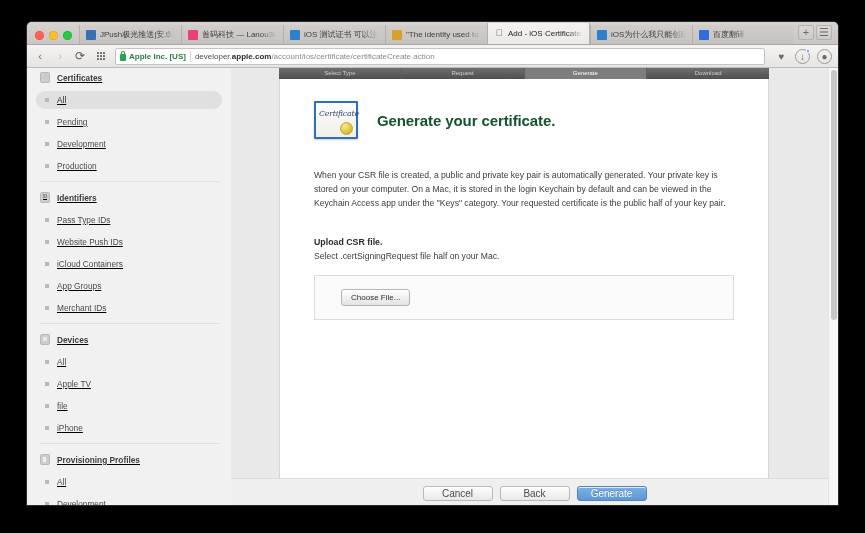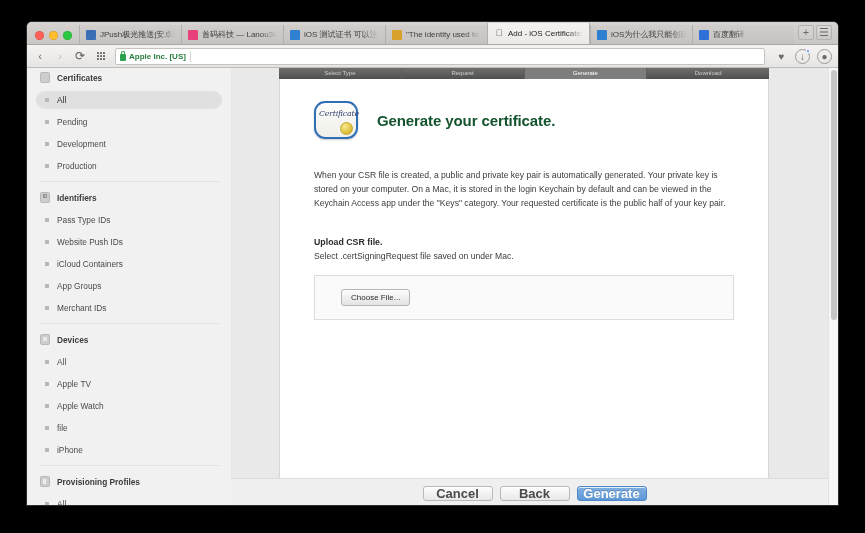--- a/index.html
+++ b/index.html
@@ -131,21 +131,21 @@
     position:relative;height:439px;background:#fff;overflow:hidden;
   }
   .pagebg{position:absolute;inset:0;background:#fff;}
   .sidebar{
     position:absolute;left:0;top:0;width:204px;bottom:0;
     background:#f1f1f1;
     border-right:1px solid #dcdcdc;
     padding-top:0px;
     overflow:hidden;
   }
-  .navgroup{padding:0;}
+  .navgroup{padding:0;text-decoration:underline;}
   .grouphdr{
     display:flex;align-items:center;gap:7px;
     padding:4px 0 4px 13px;
     font-size:8.3px;font-weight:bold;color:#3c3c3c;
   }
   .gicon{
     width:10px;height:11px;flex:0 0 10px;
     background:#cdcdcd;border:1px solid #b8b8b8;border-radius:1.5px;
     box-sizing:border-box;position:relative;
     font-size:4.5px;color:#777;display:flex;align-items:center;justify-content:center;
@@ -198,21 +198,21 @@
     background:#fff;
     border-left:1px solid #d7d7d7;border-right:1px solid #d7d7d7;
     box-sizing:border-box;
   }
   .cardinner{padding:22px 34px 0 34px;}
   .cardhead{display:flex;align-items:center;gap:19px;margin-bottom:30px;}
   .certicon{
     width:44px;height:38px;flex:0 0 44px;
     border:2.5px solid #2f6fb5;
     background:linear-gradient(#fdfdfb,#f0efe9);
-    border-radius:11px;
+    border-radius:1px;
     position:relative;
     box-sizing:border-box;
     box-shadow:0 1px 2px rgba(0,0,0,.2);
   }
   .certicon .script{
     position:absolute;left:3px;top:6px;right:3px;
     font-family:"DejaVu Serif", serif;
     font-style:italic;font-size:8px;color:#3a4a74;
     text-align:center;letter-spacing:-.3px;
     transform:scaleY(.9);
@@ -250,21 +250,21 @@
     border-left:1px solid #c2c2c2;border-right:1px solid #c2c2c2;
     box-sizing:border-box;
   }
   .footerbar{
     position:absolute;left:0;right:0;bottom:0;height:28px;
     background:#efefef;
     border-top:1px solid #dcdcdc;
     display:flex;align-items:center;justify-content:center;gap:7px;
   }
   .btn{
-    font-size:13px;font-weight:bold;color:#4a4a4a;
+    font-size:10px;font-weight:normal;color:#4a4a4a;
     width:70px;height:15px;line-height:13px;text-align:center;
     background:linear-gradient(#fdfdfd,#e8e8e8);
     border:1px solid #b9b9b9;border-radius:3px;
     box-sizing:border-box;
     box-shadow:0 1px 0 rgba(255,255,255,.8) inset;
   }
   .btn.primary{
     color:#fff;
     background:linear-gradient(#7fb0e2,#5f97d6);
     border:1px solid #4e85c4;
@@ -344,20 +344,21 @@
             <i></i>
             <i></i>
         </span>
       </div>
       <div class="omnibox">
         <span class="lockwrap">
           <span class="lock"></span>
           <span class="orgname">Apple Inc. [US]</span>
         </span>
         <span class="urlsep"></span>
+        <span class="url"><span class="host">developer.</span><b>apple.com</b><span>/account/ios/certificate/certificateCreate.action</span></span>
       </div>
       <div class="tbicons">
         <div class="tbicon">♥</div>
         <div class="tbicon circ">
             <span>↓</span>
             <span class="bluedot"></span>
           </div>
         <div class="tbicon circ">●</div>
       </div>
     </div>
@@ -426,24 +427,20 @@
             <span class="gicon dev"></span>
             <span>Devices</span>
           </div>
           <div class="navitem">
             <span class="bullet"></span>
             <span>All</span>
           </div>
           <div class="navitem">
             <span class="bullet"></span>
             <span>Apple TV</span>
-          </div>
-          <div class="navitem">
-            <span class="bullet"></span>
-            <span>Apple Watch</span>
           </div>
           <div class="navitem">
             <span class="bullet"></span>
             <span>file</span>
           </div>
           <div class="navitem">
             <span class="bullet"></span>
             <span>iPhone</span>
           </div>
         </div>
@@ -483,21 +480,21 @@
               <div class="certicon">
                 <span class="script">Certificate</span>
                 <span class="seal"></span>
               </div>
               <div class="cardtitle">Generate your certificate.</div>
             </div>
 
             <div class="bodytext">When your CSR file is created, a public and private key pair is automatically generated. Your private key is stored on your computer. On a Mac, it is stored in the login Keychain by default and can be viewed in the Keychain Access app under the "Keys" category. Your requested certificate is the public half of your key pair.</div>
 
             <div class="sechead">Upload CSR file.</div>
-            <div class="secsub">Select .certSigningRequest file saved on under Mac.</div>
+            <div class="secsub">Select .certSigningRequest file half on your Mac.</div>
 
             <div class="dropzone">
               <div class="filebtn">Choose File...</div>
             </div>
 
           </div>
         </div>
 
         <div class="graybelt"></div>
 

